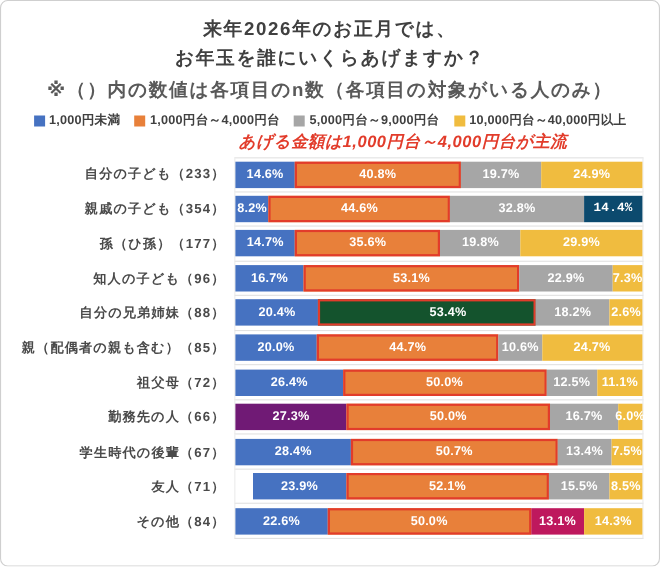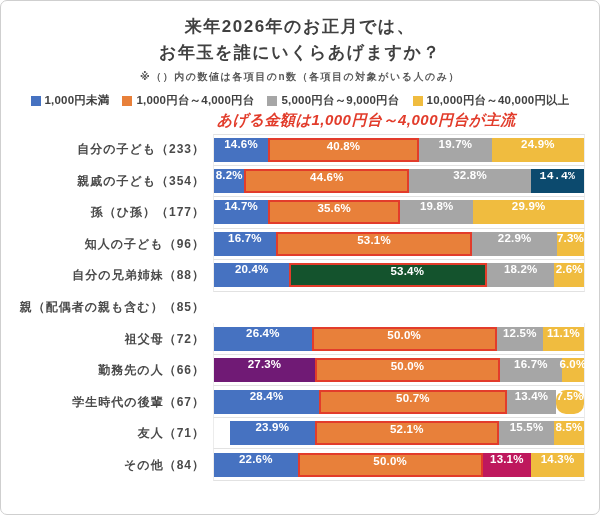--- a/index.html
+++ b/index.html
@@ -7,21 +7,21 @@
   .card{
     box-sizing:border-box;width:600px;height:515px;background:#ffffff;
     border:1px solid #cfcfcf;border-radius:7px;overflow:hidden;
     display:flex;flex-direction:column;padding:13px 14px 10px 14px;
   }
   .title{
     text-align:center;font-weight:bold;color:#404040;font-size:17px;
     letter-spacing:1.5px;line-height:26px;
   }
   .note{
-    text-align:center;color:#595959;font-size:10px;font-weight:bold;
+    text-align:center;color:#595959;font-size:17px;font-weight:bold;
     letter-spacing:1.5px;margin-top:4px;
   }
   .legend{
     display:flex;justify-content:center;align-items:center;gap:13px;
     margin-top:9px;white-space:nowrap;
   }
   .legend-item{display:flex;align-items:center;gap:4px;}
   .legend-swatch{width:10px;height:10px;flex:none;}
   .legend-label{font-size:11.5px;color:#404040;font-weight:bold;letter-spacing:0.2px;}
   .annotation-row{display:flex;margin-top:3px;height:22px;}
@@ -37,21 +37,21 @@
     white-space:nowrap;
   }
   .bar-wrap{
     flex:1;display:flex;align-items:center;position:relative;
     border-bottom:1px solid #e2e2e2;
     border-left:1px solid #ececec;border-right:1px solid #ececec;
   }
   .row:first-child .bar-wrap{border-top:1px solid #e2e2e2;}
   .bar{display:flex;width:100%;height:24px;}
   .seg{
-    position:relative;display:flex;align-items:flex-start;justify-content:center;
+    position:relative;display:flex;align-items:center;justify-content:center;
     box-sizing:border-box;height:100%;min-width:0;
   }
   .seg-label{
     color:#ffffff;font-weight:bold;font-size:11.5px;white-space:nowrap;
     letter-spacing:0.2px;
   }
 </style>
 </head>
 <body>
 
@@ -174,20 +174,36 @@
               <span class="seg-label">18.2%</span>
             </div>
             <div class="seg" style="width: 8%; background: rgb(240, 188, 63);">
               <span class="seg-label">2.6%</span>
             </div>
           </div>
         </div>
       </div>
       <div class="row">
         <div class="cat-label">親（配偶者の親も含む）（85）</div>
+        <div class="bar-wrap">
+          <div class="bar">
+            <div class="seg" style="width: 20%; background: rgb(70, 114, 193);">
+              <span class="seg-label">20.0%</span>
+            </div>
+            <div class="seg" style="width: 44.7%; background: rgb(232, 128, 58); border: 2px solid rgb(226, 60, 43);">
+              <span class="seg-label">44.7%</span>
+            </div>
+            <div class="seg" style="width: 10.6%; background: rgb(166, 166, 166);">
+              <span class="seg-label">10.6%</span>
+            </div>
+            <div class="seg" style="width: 24.7%; background: rgb(240, 188, 63);">
+              <span class="seg-label">24.7%</span>
+            </div>
+          </div>
+        </div>
       </div>
       <div class="row">
         <div class="cat-label">祖父母（72）</div>
         <div class="bar-wrap">
           <div class="bar">
             <div class="seg" style="width: 26.4%; background: rgb(70, 114, 193);">
               <span class="seg-label">26.4%</span>
             </div>
             <div class="seg" style="width: 50%; background: rgb(232, 128, 58); border: 2px solid rgb(226, 60, 43);">
               <span class="seg-label">50.0%</span>
@@ -226,21 +242,21 @@
           <div class="bar">
             <div class="seg" style="width: 28.4%; background: rgb(70, 114, 193);">
               <span class="seg-label">28.4%</span>
             </div>
             <div class="seg" style="width: 50.7%; background: rgb(232, 128, 58); border: 2px solid rgb(226, 60, 43);">
               <span class="seg-label">50.7%</span>
             </div>
             <div class="seg" style="width: 13.4%; background: rgb(166, 166, 166);">
               <span class="seg-label">13.4%</span>
             </div>
-            <div class="seg" style="width: 7.5%; background: rgb(240, 188, 63); border-radius: 10px;">
+            <div class="seg" style="width: 7.5%; background: rgb(240, 188, 63);">
               <span class="seg-label">7.5%</span>
             </div>
           </div>
         </div>
       </div>
       <div class="row">
         <div class="cat-label">友人（71）</div>
         <div class="bar-wrap">
           <div class="bar">
             <div class="seg" style="width: 23.9%; background: rgb(70, 114, 193); margin-left: 16px;">

